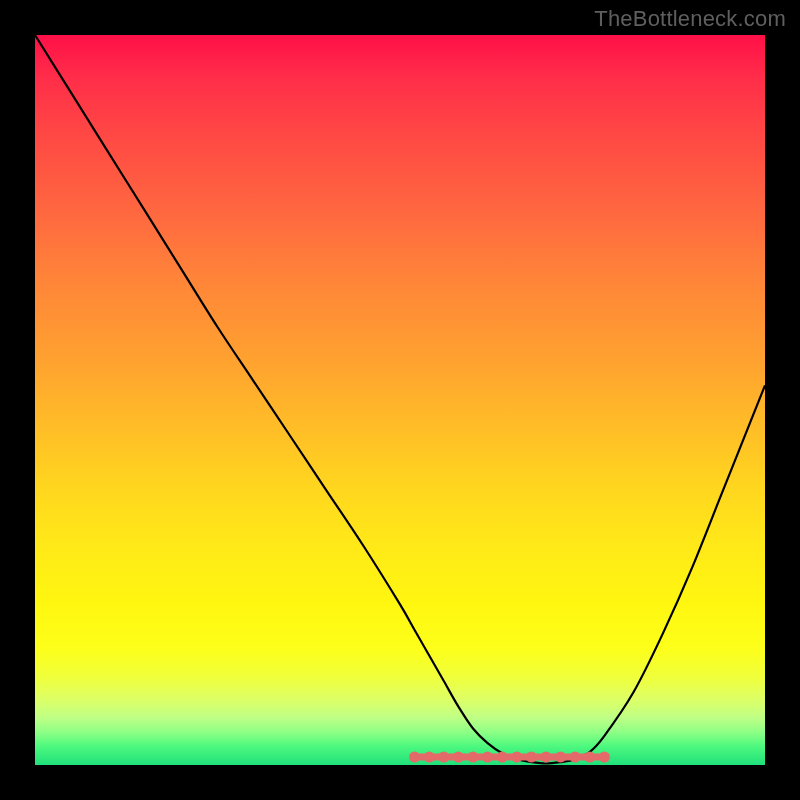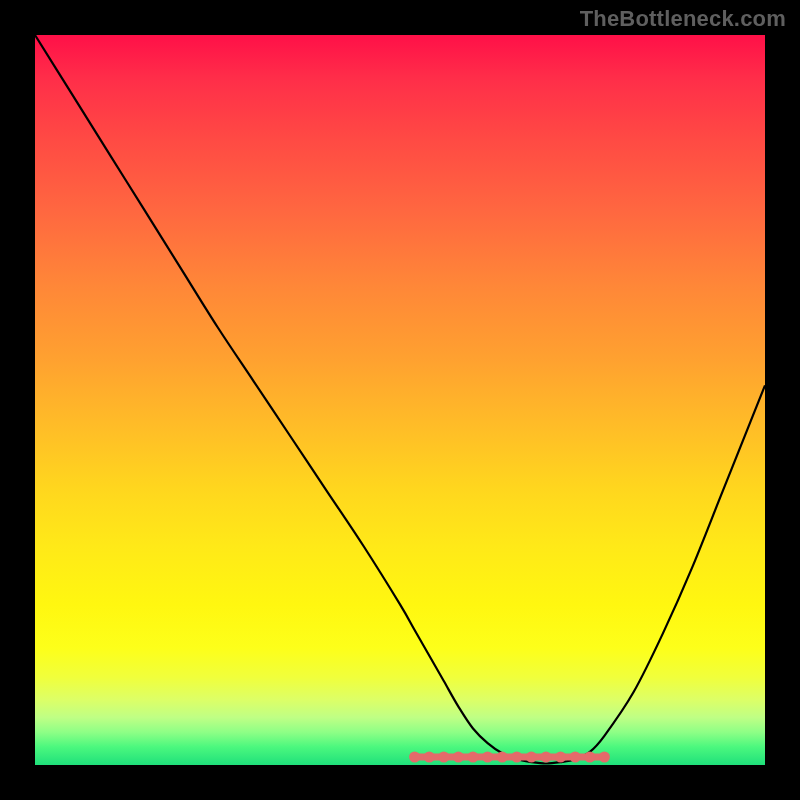--- a/index.html
+++ b/index.html
@@ -44,21 +44,21 @@
       #4cf87e 97.5%,
       #1fe07b 100%
     );
   }
   .watermark {
     position: absolute;
     top: 6px;
     right: 14px;
     font-size: 22px;
     color: #5f5f5f;
-    font-weight: 700;
+    font-weight: 400;
     letter-spacing: 0.2px;
     user-select: none;
   }
   svg.curve {
     position: absolute;
     left: 0;
     top: 0;
     width: 730px;
     height: 730px;
     overflow: visible;

